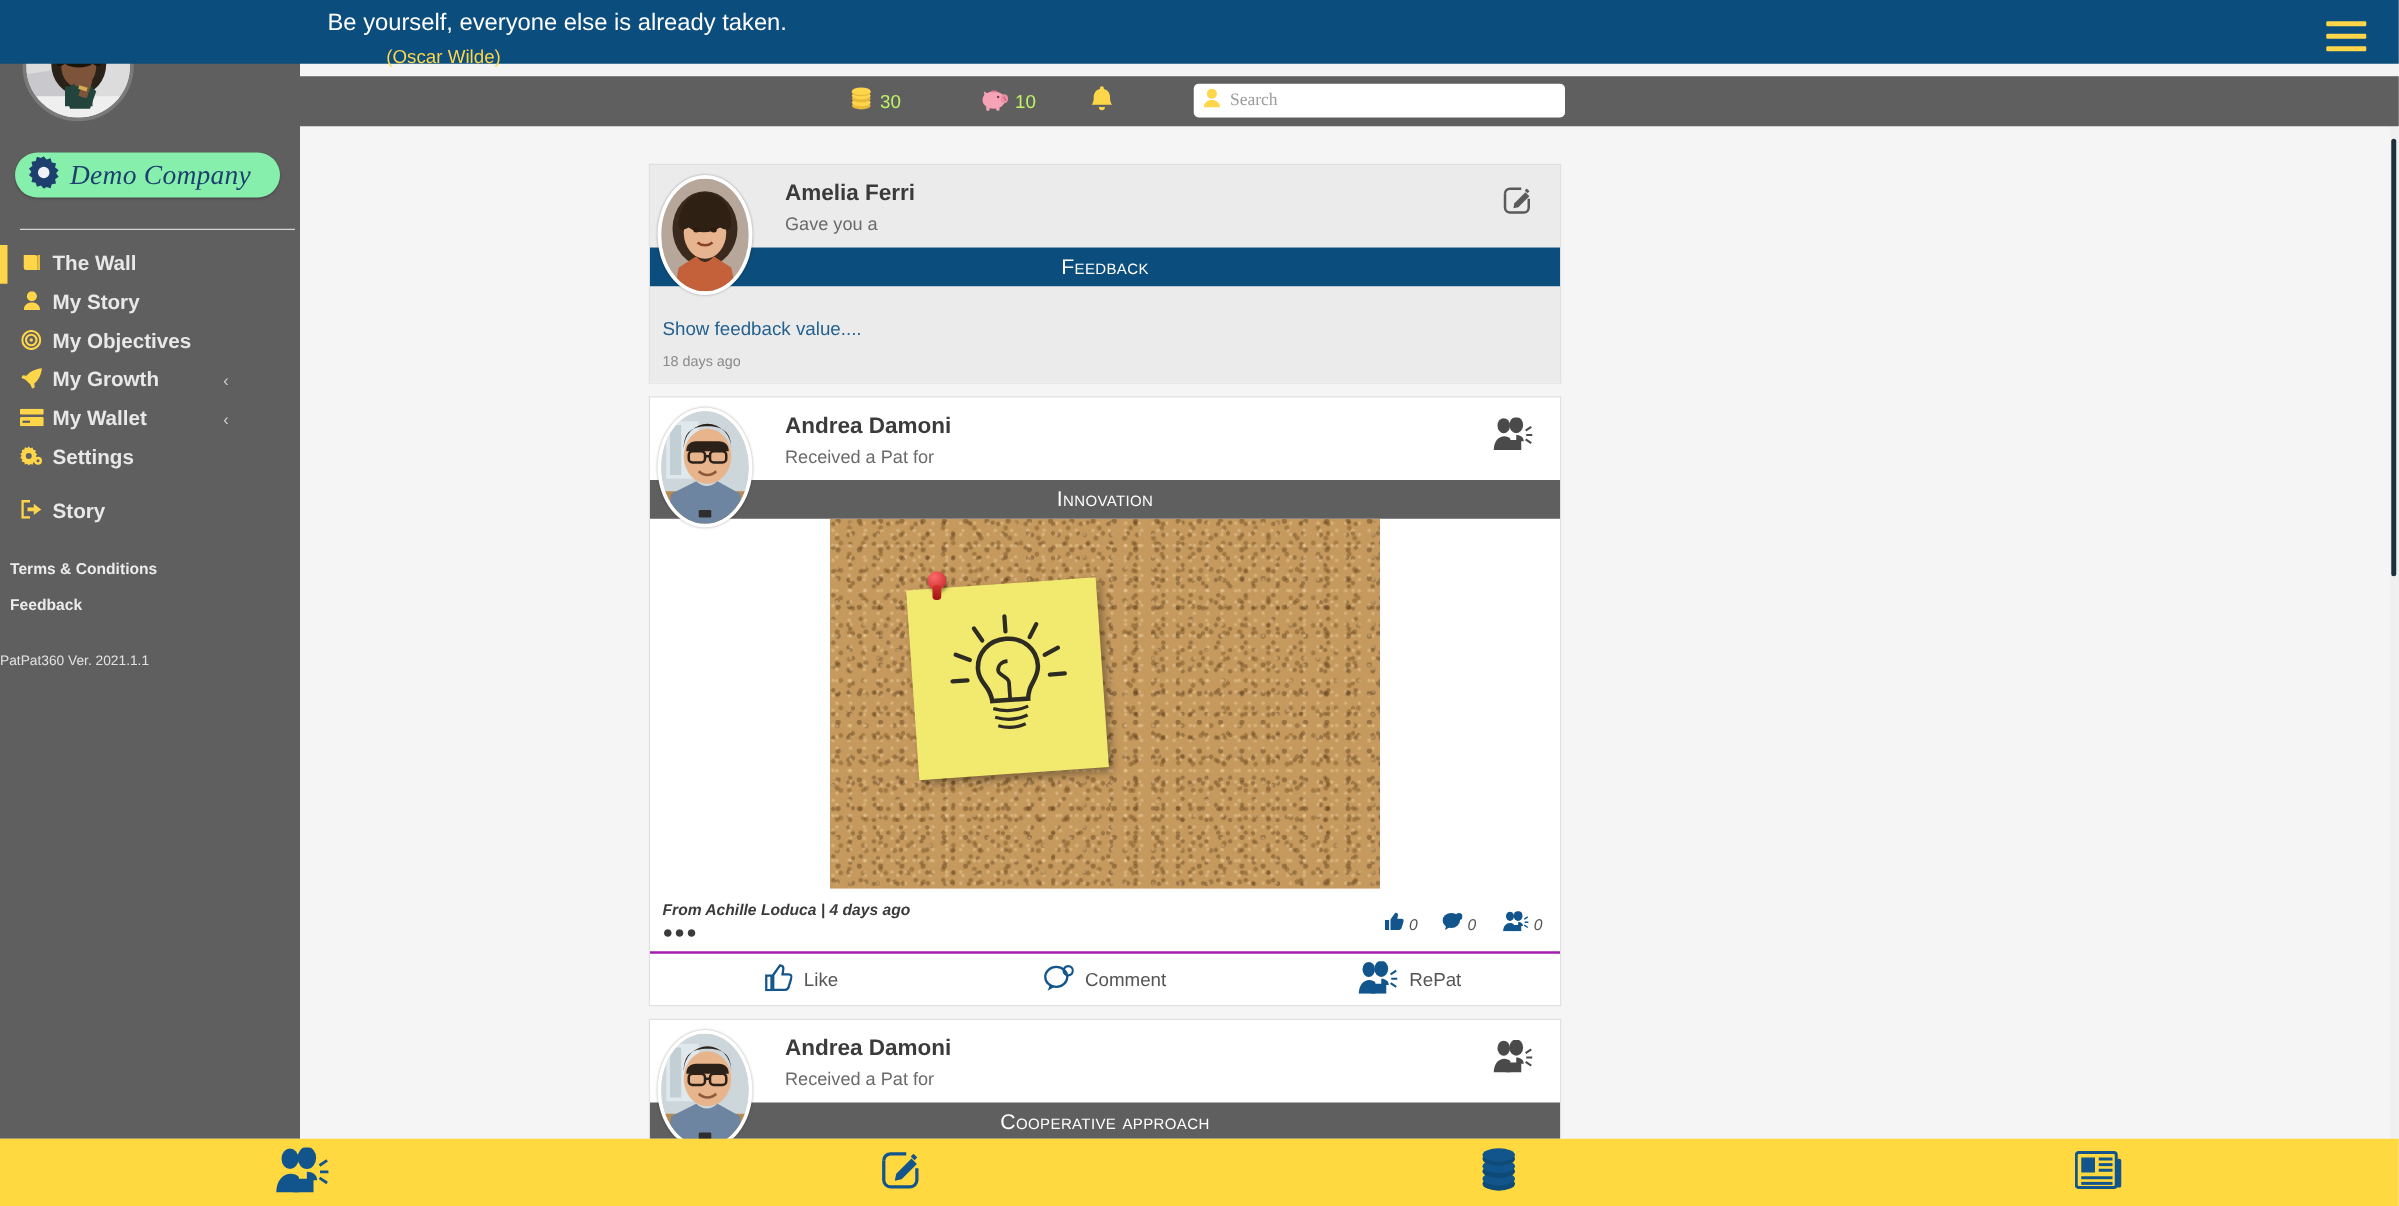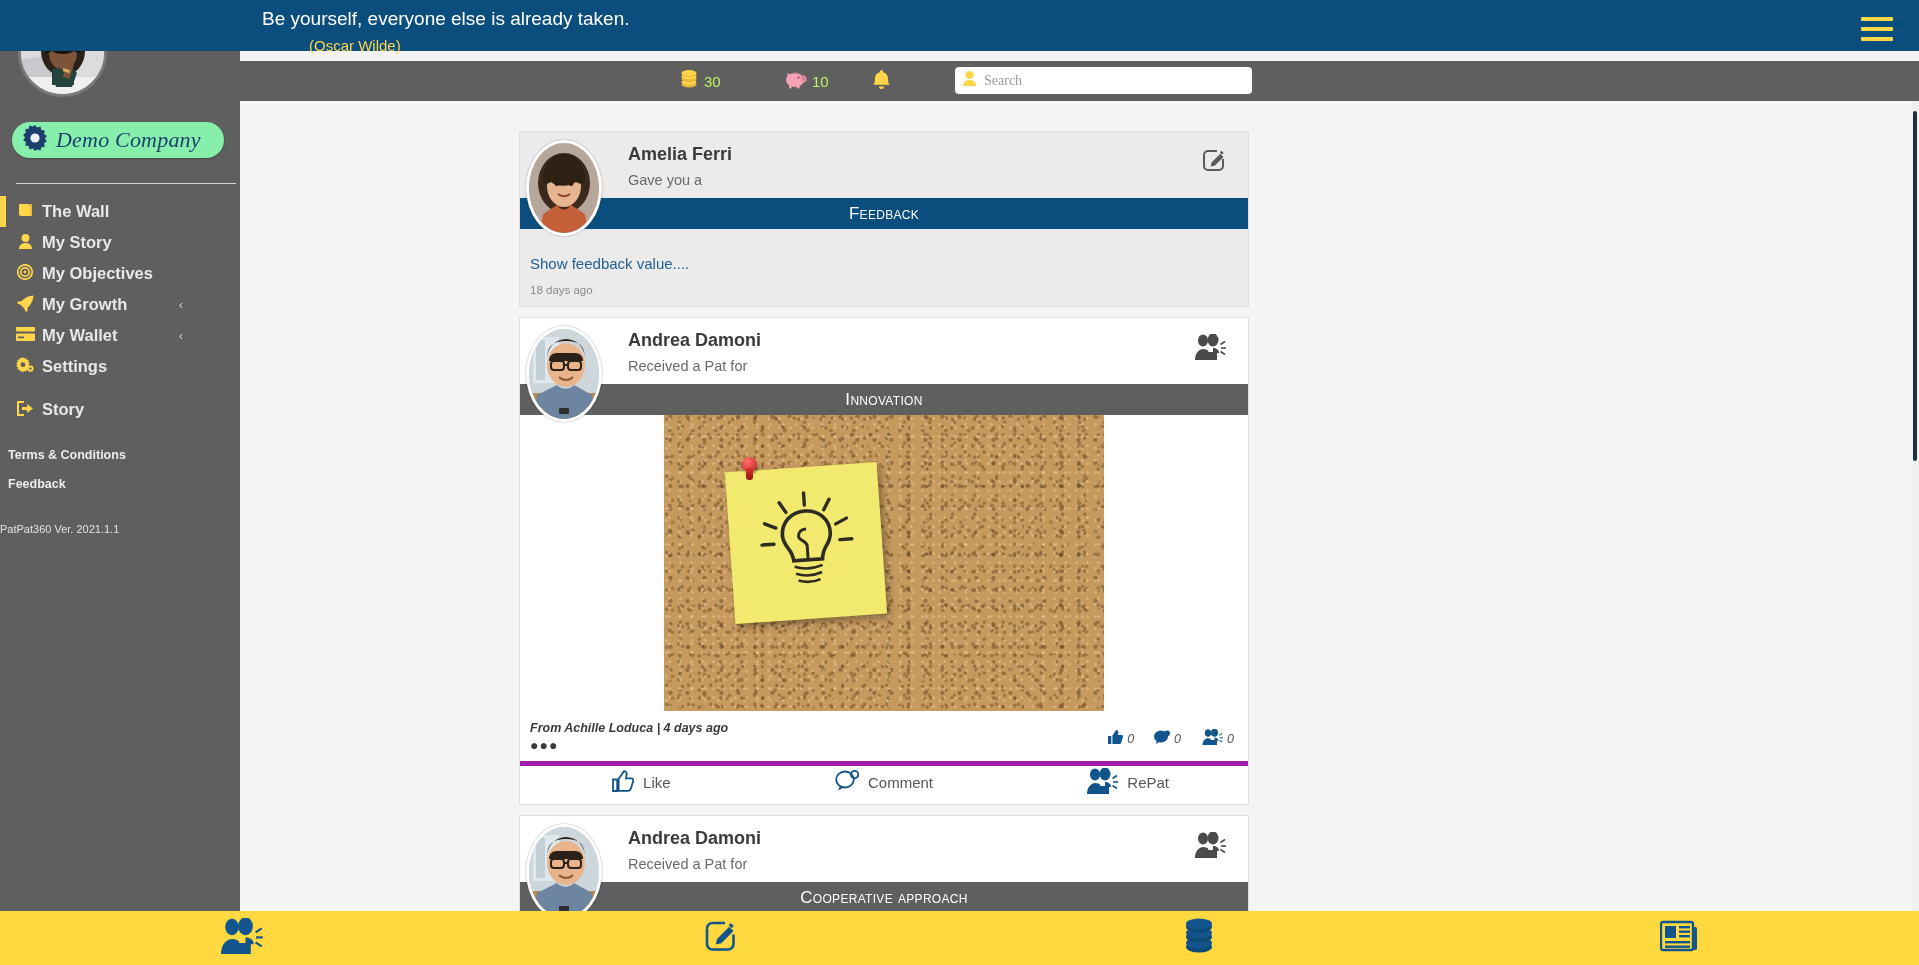--- a/index.html
+++ b/index.html
@@ -220,22 +220,22 @@
     font-size: 14px; color: #3b3b3b; letter-spacing: 1px; font-weight: 900;
     margin-top: 2px;
   }
   .meta-counts {
     position: absolute; right: 14px; top: 18px;
     display: flex; gap: 20px; align-items: center;
   }
   .count-grp { display: flex; align-items: center; gap: 4px; cursor: pointer; }
   .count-num { font-size: 12.5px; color: #555; }
   .post-actions {
-    border-top: 5px solid #a21caf; height: 43px;
-    display: flex; align-items: flex-end;
+    border-top: 2px solid #a21caf; height: 43px;
+    display: flex; align-items: flex-start;
   }
   .action {
     flex: 1; display: flex; align-items: center; justify-content: center;
     gap: 9px; cursor: pointer; height: 43px;
   }
   .action-label { font-size: 15px; color: #555; }
 
   
   #bottombar {
     position: absolute; left: 0; bottom: 0; width: 1919px; height: 54px;

